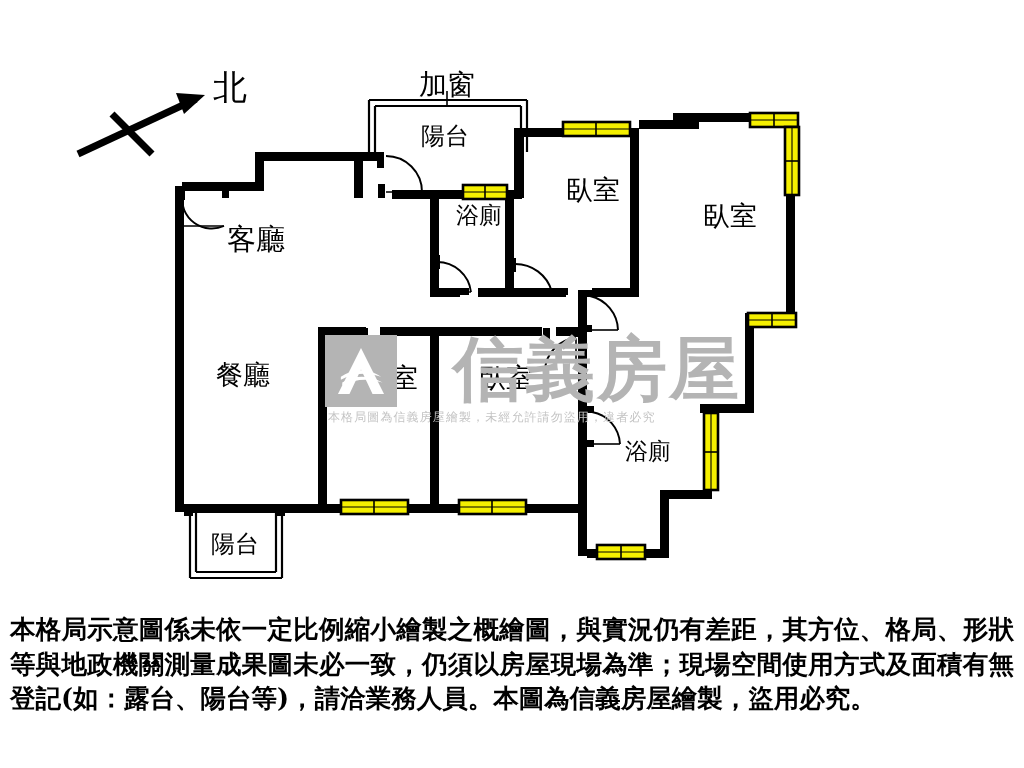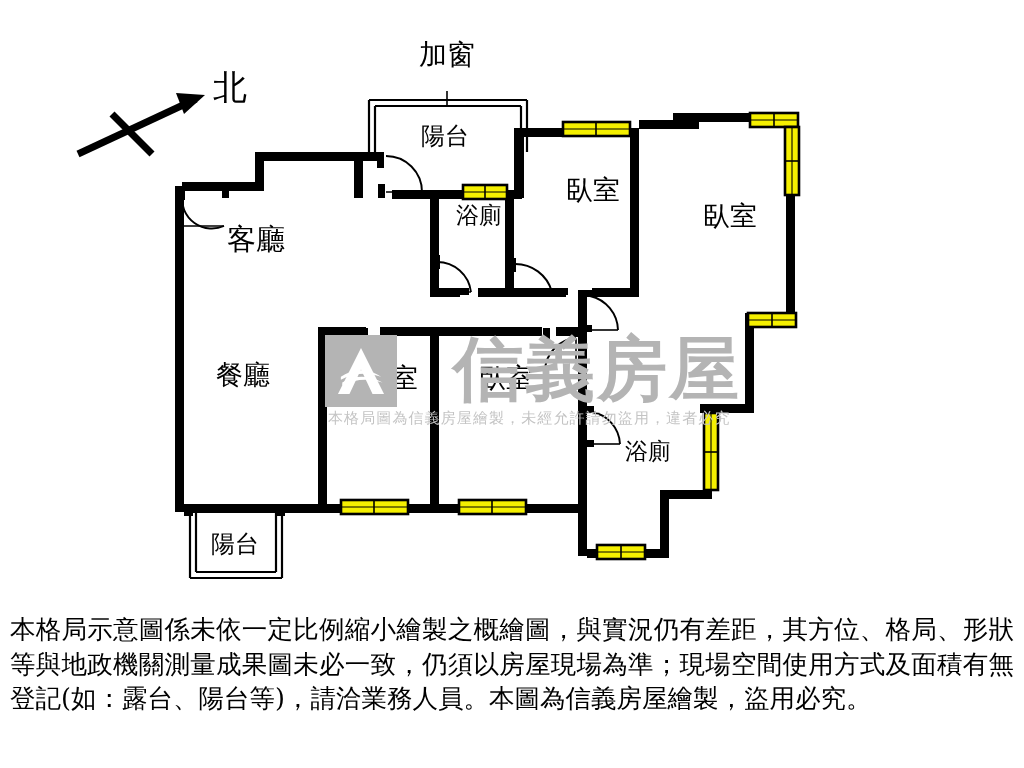--- a/index.html
+++ b/index.html
@@ -4,30 +4,30 @@
 <style>
   html,body{margin:0;padding:0;background:#ffffff;}
   body{width:1024px;height:768px;overflow:hidden;
        font-family:"DejaVu Sans","Liberation Sans",sans-serif;color:#000;}
   #page{position:relative;width:1024px;height:768px;background:#fff;}
   #plan{position:absolute;left:0;top:0;width:1024px;height:600px;}
   #disclaimer{position:absolute;left:0;top:604px;width:1024px;height:164px;
               box-sizing:border-box;padding:8px 10px 0 10px;}
   #disclaimer p{margin:0;font-size:25.5px;line-height:1.36;
                 font-family:"DejaVu Serif","Liberation Serif",serif;
-                letter-spacing:0px;text-align:justify;color:#000;}
+                letter-spacing:0px;text-align:justify;color:#000;font-weight:bold;}
   .lbl{position:absolute;font-family:"DejaVu Serif","Liberation Serif",serif;
        color:#000;white-space:pre;line-height:1.02;text-align:center;}
   .wm-main{position:absolute;left:325px;top:330px;width:380px;height:80px;
            display:flex;align-items:center;justify-content:flex-start;
            color:#b4b4b4;font-size:70px;font-weight:bold;letter-spacing:2px;
            font-family:"DejaVu Sans","Liberation Sans",sans-serif;
            pointer-events:none;}
   .wm-sub{position:absolute;left:328px;top:409px;width:375px;
-          color:#c4c4c4;font-size:15px;letter-spacing:1.1px;
+          color:#c4c4c4;font-size:12px;letter-spacing:1.1px;
           font-family:"DejaVu Sans","Liberation Sans",sans-serif;
           pointer-events:none;white-space:nowrap;}
   .wm-mark{position:absolute;left:325px;top:335px;width:72px;height:72px;
            pointer-events:none;}
 </style>
 </head>
 <body>
 
 <div id="page">
 
@@ -227,21 +227,21 @@
 
       <g>
         <rect class="jamb" x="580" y="406" width="14" height="7"></rect>
         <rect class="jamb" x="580" y="440" width="14" height="7"></rect>
         <path class="arc" d="M592,412 A34,34 0 0 1 620,444"></path>
         <line x1="592" y1="444" x2="620" y2="444" stroke="#000" stroke-width="1.6"></line>
       </g>
     </g>
   </svg>
 
-  <div class="lbl" style="left:407px;top:41px;width:80px;font-size:28px;">加窗</div>
+  <div class="lbl" style="left:407px;top:71px;width:80px;font-size:28px;">加窗</div>
 
   <div class="lbl" style="left:203px;top:70px;width:54px;font-size:34px;">北</div>
 
   <div class="lbl" style="left:214px;top:225px;width:84px;font-size:29px;">客廳</div>
 
   <div class="lbl" style="left:201px;top:361px;width:84px;font-size:27px;">餐廳</div>
 
   <div class="lbl" style="left:410px;top:124px;width:70px;font-size:24px;">陽台</div>
 
   <div class="lbl" style="left:200px;top:532px;width:70px;font-size:24px;">陽台</div>

